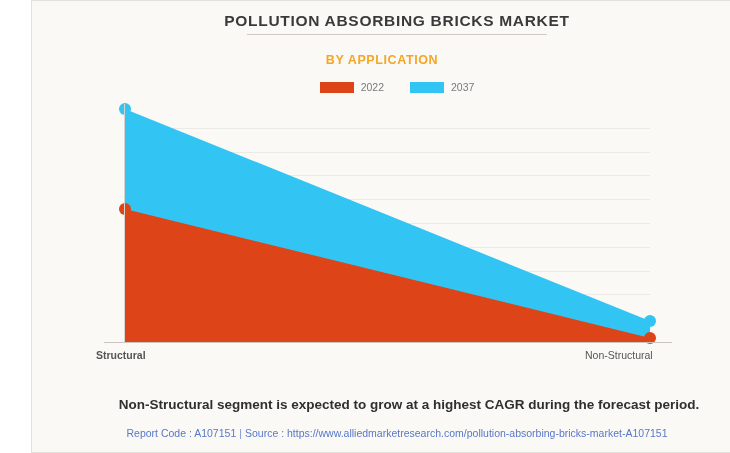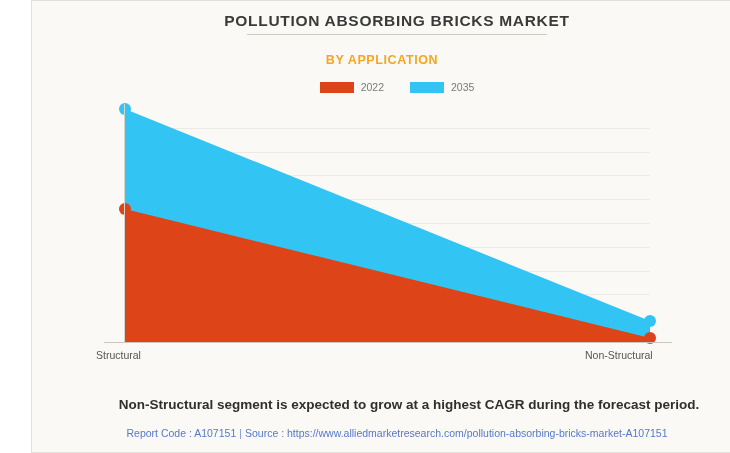--- a/index.html
+++ b/index.html
@@ -123,21 +123,21 @@
     height: 1px;
     background: #c9c6bf;
   }
   .x-tick-label {
     position: absolute;
     top: 348px;
     font-size: 10.5px;
     color: #555555;
     white-space: nowrap;
   }
-  #x-label-left  { left: 64px; }
+  #x-label-left  { left: 64px; font-weight: bold; }
   #x-label-right { left: 553px; }
   
   #caption {
     position: absolute;
     left: 0;
     top: 396px;
     width: 730px;
     text-align: center;
     font-size: 13.5px;
     font-weight: bold;
@@ -164,21 +164,21 @@
   <div id="title-divider"></div>
   <div id="chart-subtitle">BY APPLICATION</div>
 
   <div id="legend">
     <div class="legend-item">
       <span class="legend-swatch" style="background:#dd4417;"></span>
       <span class="legend-label">2022</span>
     </div>
     <div class="legend-item">
       <span class="legend-swatch" style="background:#32c5f4;"></span>
-      <span class="legend-label">2035</span>
+      <span class="legend-label">2037</span>
     </div>
   </div>
 
   <div id="plot-area">
     <div id="gridlines">
         <div class="gridline" style="top: 24px;"></div>
         <div class="gridline" style="top: 48px;"></div>
         <div class="gridline" style="top: 71px;"></div>
         <div class="gridline" style="top: 95px;"></div>
         <div class="gridline" style="top: 119px;"></div>

